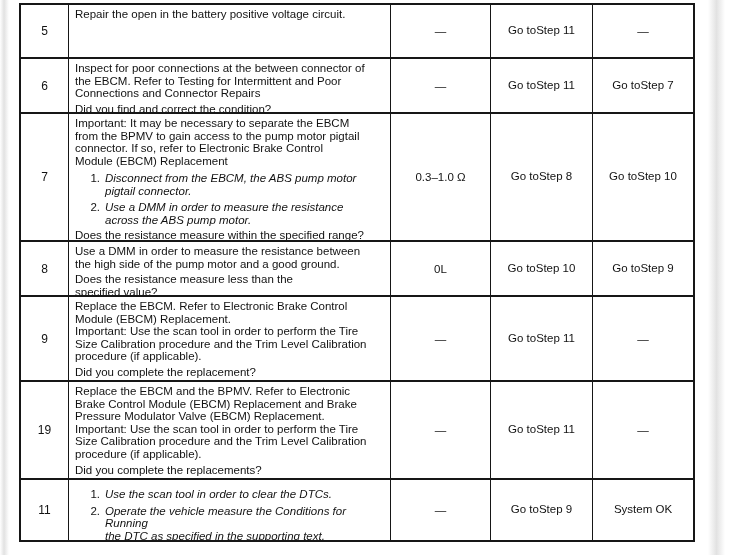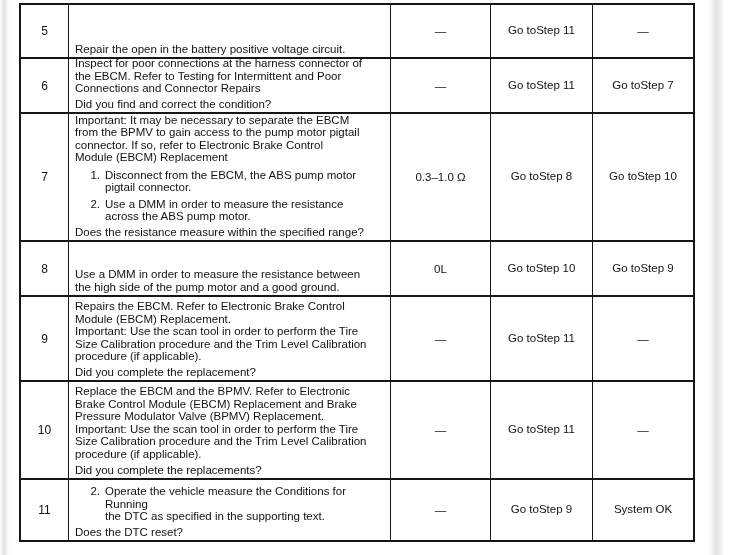--- a/index.html
+++ b/index.html
@@ -41,28 +41,28 @@
   }
   .cell:last-child{border-right:none;}
 
   .step{
     display:flex;align-items:center;justify-content:center;
     font-size:12px;
   }
   .action{
     display:flex;flex-direction:column;
     padding:3px 4px 2px 6px;
-    font-size:11.5px;line-height:12.5px;justify-content:flex-end;
+    font-size:11.5px;line-height:12.5px;
   }
   .para{white-space:pre-line;margin:0 0 0 0;}
   .para + .para{}
   .olist{margin-top:5px;display:flex;flex-direction:column;gap:4px;padding-left:11px;}
   .li{display:flex;gap:5px;}
   .li .num{min-width:14px;text-align:right;flex:0 0 auto;}
-  .li .litext{white-space:pre-line;}
+  .li .litext{white-space:pre-line;font-style:italic;}
   .question{margin-top:auto;padding-top:3px;white-space:pre-line;}
 
   .vcell{
     display:flex;align-items:center;justify-content:center;
     font-size:11.5px;text-align:center;padding:2px;
   }
   .gcell{
     display:flex;align-items:center;justify-content:center;
     font-size:11.5px;text-align:center;padding:2px 2px 4px 2px;
   }
@@ -94,21 +94,21 @@
         </div>
         <div class="cell gcell center">
           <span>—</span>
         </div>
       </div>
       <div class="trow" style="height: 55px;">
         <div class="cell step">
           <span>6</span>
         </div>
         <div class="cell action">
-          <div class="para"><span>Inspect for poor connections at the harness connector of
+          <div class="para"><span>Inspect for poor connections at the between connector of
 the EBCM. Refer to </span><span class="seg-i">Testing for Intermittent and Poor
 Connections</span><span> and </span><span class="seg-i">Connector Repairs</span></div>
           <div class="question"><span>Did you find and correct the condition?</span></div>
         </div>
         <div class="cell vcell">
           <span>—</span>
         </div>
         <div class="cell gcell">
           <span>Go to </span>
           <span class="seg-i">Step 11</span>
@@ -153,64 +153,66 @@
           <span class="seg-i">Step 10</span>
         </div>
       </div>
       <div class="trow" style="height: 55px;">
         <div class="cell step">
           <span>8</span>
         </div>
         <div class="cell action">
           <div class="para"><span>Use a DMM in order to measure the resistance between
 the high side of the pump motor and a good ground.</span></div>
+          <div class="question"><span>Does the resistance measure less than the
+specified value?</span></div>
         </div>
         <div class="cell vcell">
           <span>0L</span>
         </div>
         <div class="cell gcell">
           <span>Go to </span>
           <span class="seg-i">Step 10</span>
         </div>
         <div class="cell gcell">
           <span>Go to </span>
           <span class="seg-i">Step 9</span>
         </div>
       </div>
       <div class="trow" style="height: 85px;">
         <div class="cell step">
           <span>9</span>
         </div>
         <div class="cell action">
-          <div class="para"><span>Repairs the EBCM. Refer to </span><span class="seg-i">Electronic Brake Control
+          <div class="para"><span>Replace the EBCM. Refer to </span><span class="seg-i">Electronic Brake Control
 Module (EBCM) Replacement.</span></div>
           <div class="para"><span class="seg-b">Important:</span><span> Use the scan tool in order to perform the Tire
 Size Calibration procedure and the Trim Level Calibration
 procedure (if applicable).</span></div>
           <div class="question"><span>Did you complete the replacement?</span></div>
         </div>
         <div class="cell vcell">
           <span>—</span>
         </div>
         <div class="cell gcell">
           <span>Go to </span>
           <span class="seg-i">Step 11</span>
         </div>
         <div class="cell gcell center">
           <span>—</span>
         </div>
       </div>
       <div class="trow" style="height: 98px;">
         <div class="cell step">
-          <span>10</span>
+          <span>19</span>
         </div>
         <div class="cell action">
           <div class="para"><span>Replace the EBCM and the BPMV. Refer to </span><span class="seg-i">Electronic
 Brake Control Module (EBCM) Replacement</span><span> and </span><span class="seg-i">Brake
-Pressure Modulator Valve (BPMV) Replacement.</span></div>
+Pressure Modulator Valve (EBCM) Replacement.</span></div>
           <div class="para"><span class="seg-b">Important:</span><span> Use the scan tool in order to perform the Tire
 Size Calibration procedure and the Trim Level Calibration
 procedure (if applicable).</span></div>
           <div class="question"><span>Did you complete the replacements?</span></div>
         </div>
         <div class="cell vcell">
           <span>—</span>
         </div>
         <div class="cell gcell">
           <span>Go to </span>

